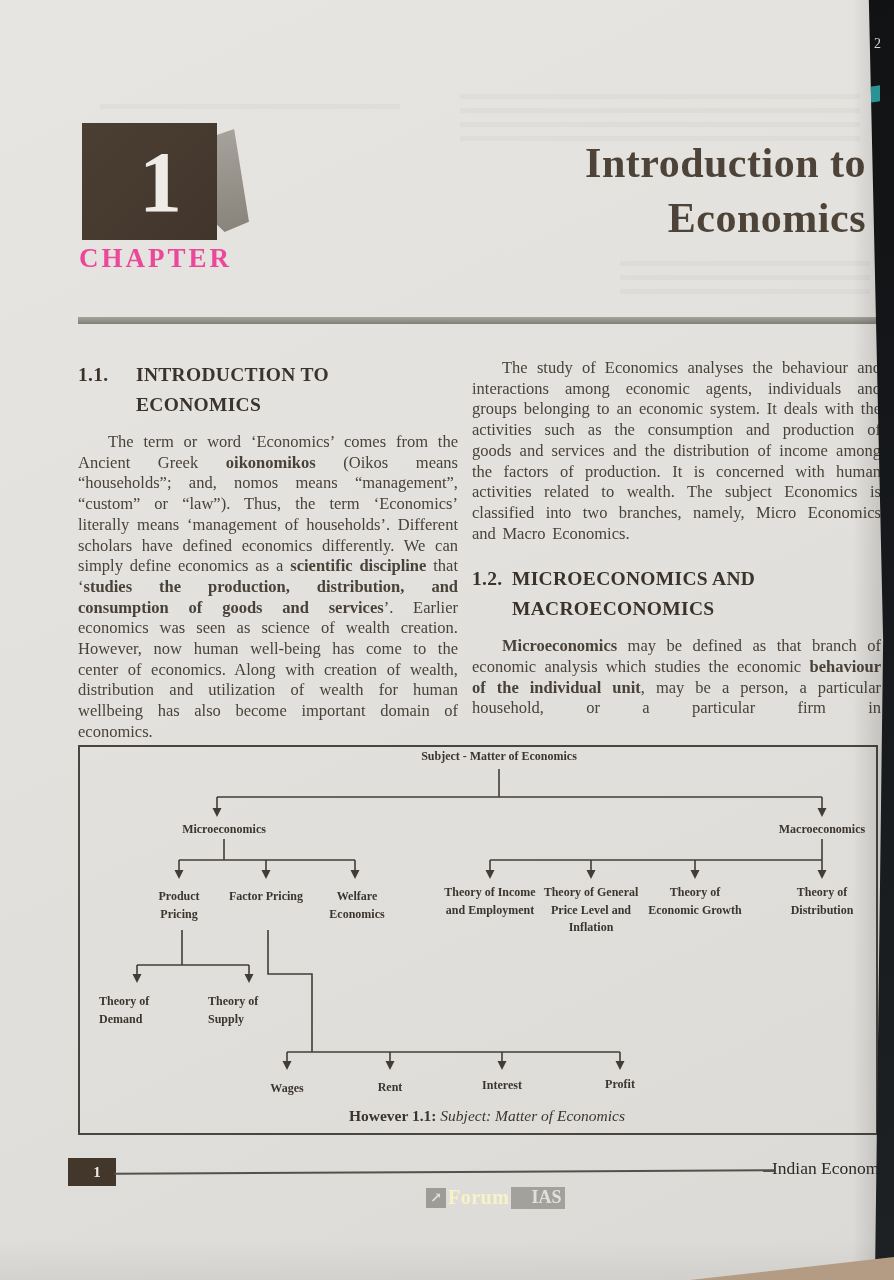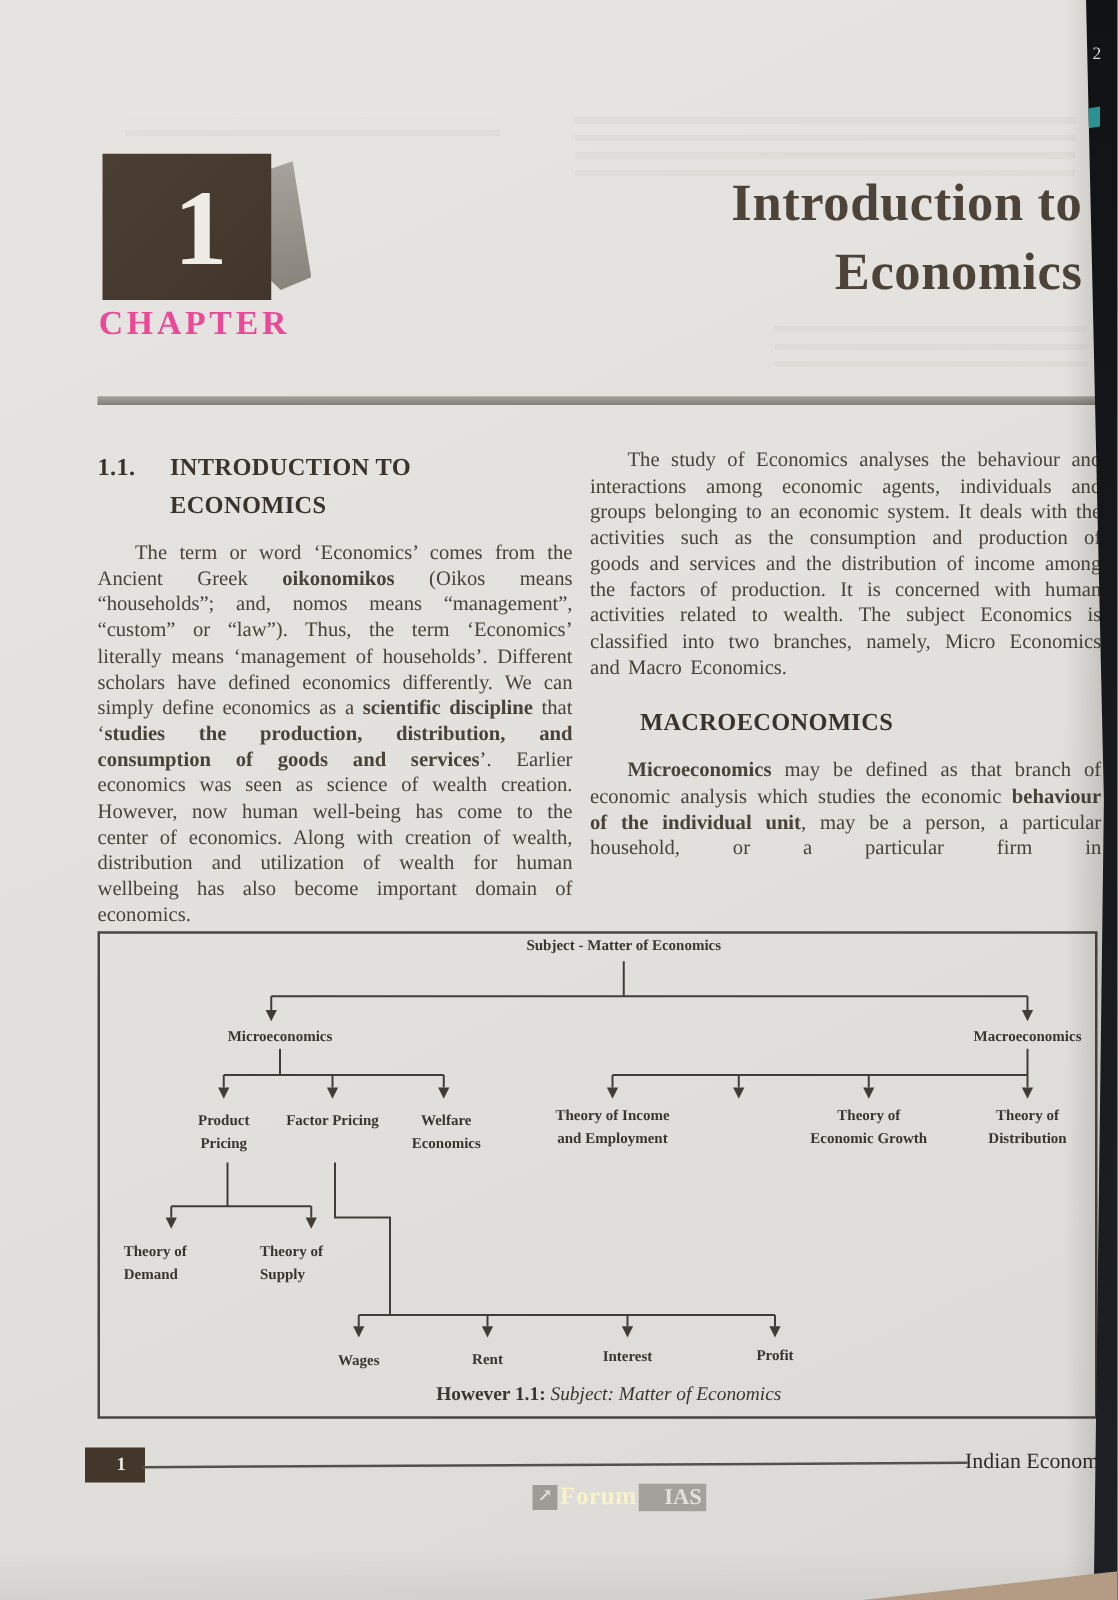--- a/index.html
+++ b/index.html
@@ -115,20 +115,24 @@
         <span>INTRODUCTION TO</span>
       </div>
       <div class="sec-line2-wide">ECONOMICS</div>
     </div>
     <p class="body-text"><span>The term or word ‘Economics’ comes from the Ancient Greek </span><span class="b">oikonomikos</span><span> (Oikos means “households”; and, nomos means “management”, “custom” or “law”). Thus, the term ‘Economics’ literally means ‘management of households’. Different scholars have defined economics differently. We can simply define economics as a </span><span class="b">scientific discipline</span><span> that ‘</span><span class="b">studies the production, distribution, and consumption of goods and services</span><span>’. Earlier economics was seen as science of wealth creation. However, now human well-being has come to the center of economics. Along with creation of wealth, distribution and utilization of wealth for human wellbeing has also become important domain of economics.</span></p>
   </div>
 
   <div class="col col-right">
     <p class="body-text mb20" style="margin-top:0;">The study of Economics analyses the behaviour and interactions among economic agents, individuals and groups belonging to an economic system. It deals with the activities such as the consumption and production of goods and services and the distribution of income among the factors of production. It is concerned with human activities related to wealth. The subject Economics is classified into two branches, namely, Micro Economics and Macro Economics.</p>
     <div class="sec-head">
+      <div class="row">
+        <span class="sec-num-narrow">1.2.</span>
+        <span>MICROECONOMICS AND</span>
+      </div>
       <div class="sec-line2-narrow">MACROECONOMICS</div>
     </div>
     <p class="body-text cont"><span class="b">Microeconomics</span><span> may be defined as that branch of economic analysis which studies the economic </span><span class="b">behaviour of the individual unit</span><span>, may be a person, a particular household, or a particular firm in</span></p>
   </div>
 
   <div class="figure-box">
     <svg width="796" height="386" viewBox="0 0 796 386">
       <g stroke="#423c36" stroke-width="1.6" fill="none">
         <path d="M419 22 V50"></path>
         <path d="M137 50 H742"></path>
@@ -174,20 +178,21 @@
           <path d="M535.5 314 L544.5 314 L540 323 Z"></path>
       </g>
     </svg>
     <div class="fnode" style="left:299px;top:1px;width:240px;">Subject - Matter of Economics</div>
     <div class="fnode" style="left:84px;top:74px;width:120px;">Microeconomics</div>
     <div class="fnode" style="left:682px;top:74px;width:120px;">Macroeconomics</div>
     <div class="fnode" style="left:59px;top:141px;width:80px;">Product Pricing</div>
     <div class="fnode" style="left:146px;top:141px;width:80px;">Factor Pricing</div>
     <div class="fnode" style="left:230px;top:141px;width:94px;">Welfare Economics</div>
     <div class="fnode" style="left:360px;top:137px;width:100px;">Theory of Income and Employment</div>
+    <div class="fnode" style="left:458px;top:137px;width:106px;">Theory of General Price Level and Inflation</div>
     <div class="fnode" style="left:565px;top:137px;width:100px;">Theory of Economic Growth</div>
     <div class="fnode" style="left:692px;top:137px;width:100px;">Theory of Distribution</div>
     <div class="fnode tl" style="left:19px;top:246px;width:82px;">Theory of Demand</div>
     <div class="fnode tl" style="left:128px;top:246px;width:82px;">Theory of Supply</div>
     <div class="fnode" style="left:167px;top:333px;width:80px;">Wages</div>
     <div class="fnode" style="left:270px;top:332px;width:80px;">Rent</div>
     <div class="fnode" style="left:382px;top:330px;width:80px;">Interest</div>
     <div class="fnode" style="left:500px;top:329px;width:80px;">Profit</div>
     <div class="fig-caption">
       <span class="b">However 1.1:</span>

